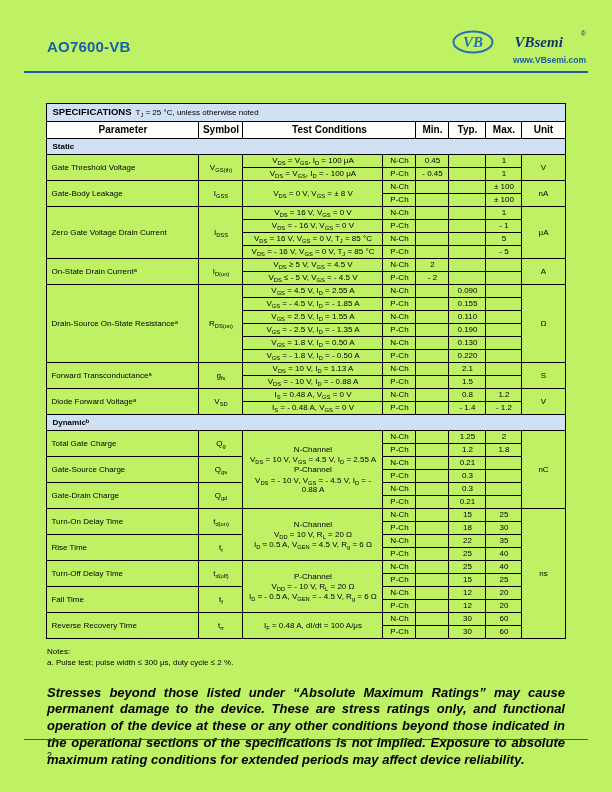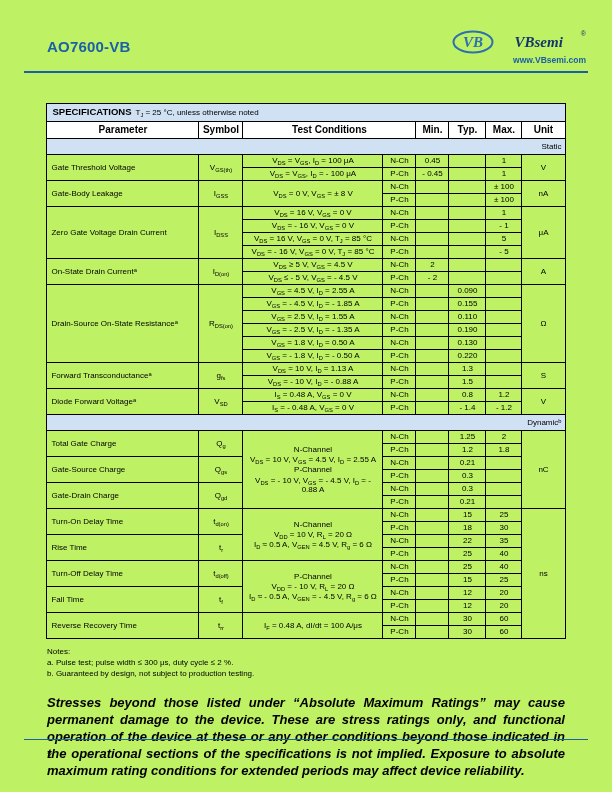--- a/index.html
+++ b/index.html
@@ -12,21 +12,21 @@
   .reg{font-size:7px;color:#16356d;align-self:flex-start;}
   .site{font-size:8.5px;font-weight:bold;color:#1a5fa8;margin-top:1px;}
   .rule{height:2px;background:#1a5fa8;margin:6px 24px 0;}
   table.spec{border-collapse:collapse;margin:30px auto 0;table-layout:fixed;width:518px;}
   .spec td,.spec th{border:1px solid #000;font-size:8px;line-height:1.15;padding:1px 3px;text-align:center;vertical-align:middle;}
   .spec tr.r{height:13px;}
   .title-row td{background:#cfe1f2;text-align:left;padding:3px 5px;}
   .t1{font-weight:bold;font-size:9.5px;}
   .t2{font-size:8px;margin-left:4px;}
   .head-row th{font-size:10px;height:14px;background:#fff;}
-  tr.section td{background:#cfe1f2;text-align:right;font-weight:normal;padding-left:5px;height:13px;}
+  tr.section td{background:#cfe1f2;text-align:left;font-weight:bold;padding-left:5px;height:13px;}
   td.p{text-align:left;padding-left:4px;}
   td.cl div{margin:1px 0;}
   sub,sup{font-size:.72em;line-height:0;}
   sub{vertical-align:-.3em;} sup{vertical-align:.35em;}
   .notes{margin:8px 47px 0;font-size:8px;line-height:1.35;}
   .disclaimer{margin:16px 47px 3px;font-size:13px;font-style:italic;font-weight:bold;text-align:justify;line-height:1.3;}
   .footer-rule{position:absolute;left:24px;right:24px;bottom:52px;height:1.5px;background:#1a5fa8;}
   .page-num{position:absolute;left:47px;bottom:32px;font-size:9px;}
 </style>
 </head>
@@ -208,21 +208,21 @@
       <td class="n">0.220</td>
       <td class="n"></td>
     </tr>
 
     <tr class="r">
       <td class="p" rowspan="2">Forward Transconductance<sup>a</sup></td>
       <td class="s" rowspan="2">g<sub>fs</sub></td>
       <td class="c">V<sub>DS</sub> = 10 V, I<sub>D</sub> = 1.13 A</td>
       <td class="ch">N-Ch</td>
       <td class="n"></td>
-      <td class="n">1.3</td>
+      <td class="n">2.1</td>
       <td class="n"></td>
       <td class="u" rowspan="2">S</td>
     </tr>
     <tr class="r">
       <td class="c">V<sub>DS</sub> = - 10 V, I<sub>D</sub> = - 0.88 A</td>
       <td class="ch">P-Ch</td>
       <td class="n"></td>
       <td class="n">1.5</td>
       <td class="n"></td>
     </tr>
@@ -386,21 +386,20 @@
       <td class="n"></td>
       <td class="n">30</td>
       <td class="n">60</td>
     </tr>
     </tbody>
   </table>
 
   <div class="notes">
     <div>Notes:</div>
     <div>a. Pulse test; pulse width ≤ 300 μs, duty cycle ≤ 2 %.</div>
-    <div>b. Guaranteed by design, not subject to production testing.</div>
   </div>
 
   <div class="disclaimer">Stresses beyond those listed under “Absolute Maximum Ratings” may cause permanent damage to the device. These are stress ratings only, and functional operation of the device at these or any other conditions beyond those indicated in the operational sections of the specifications is not implied. Exposure to absolute maximum rating conditions for extended periods may affect device reliability.</div>
 
   <div class="footer-rule"></div>
   <div class="page-num">2</div>
 
 </div>
 
 </body></html>

